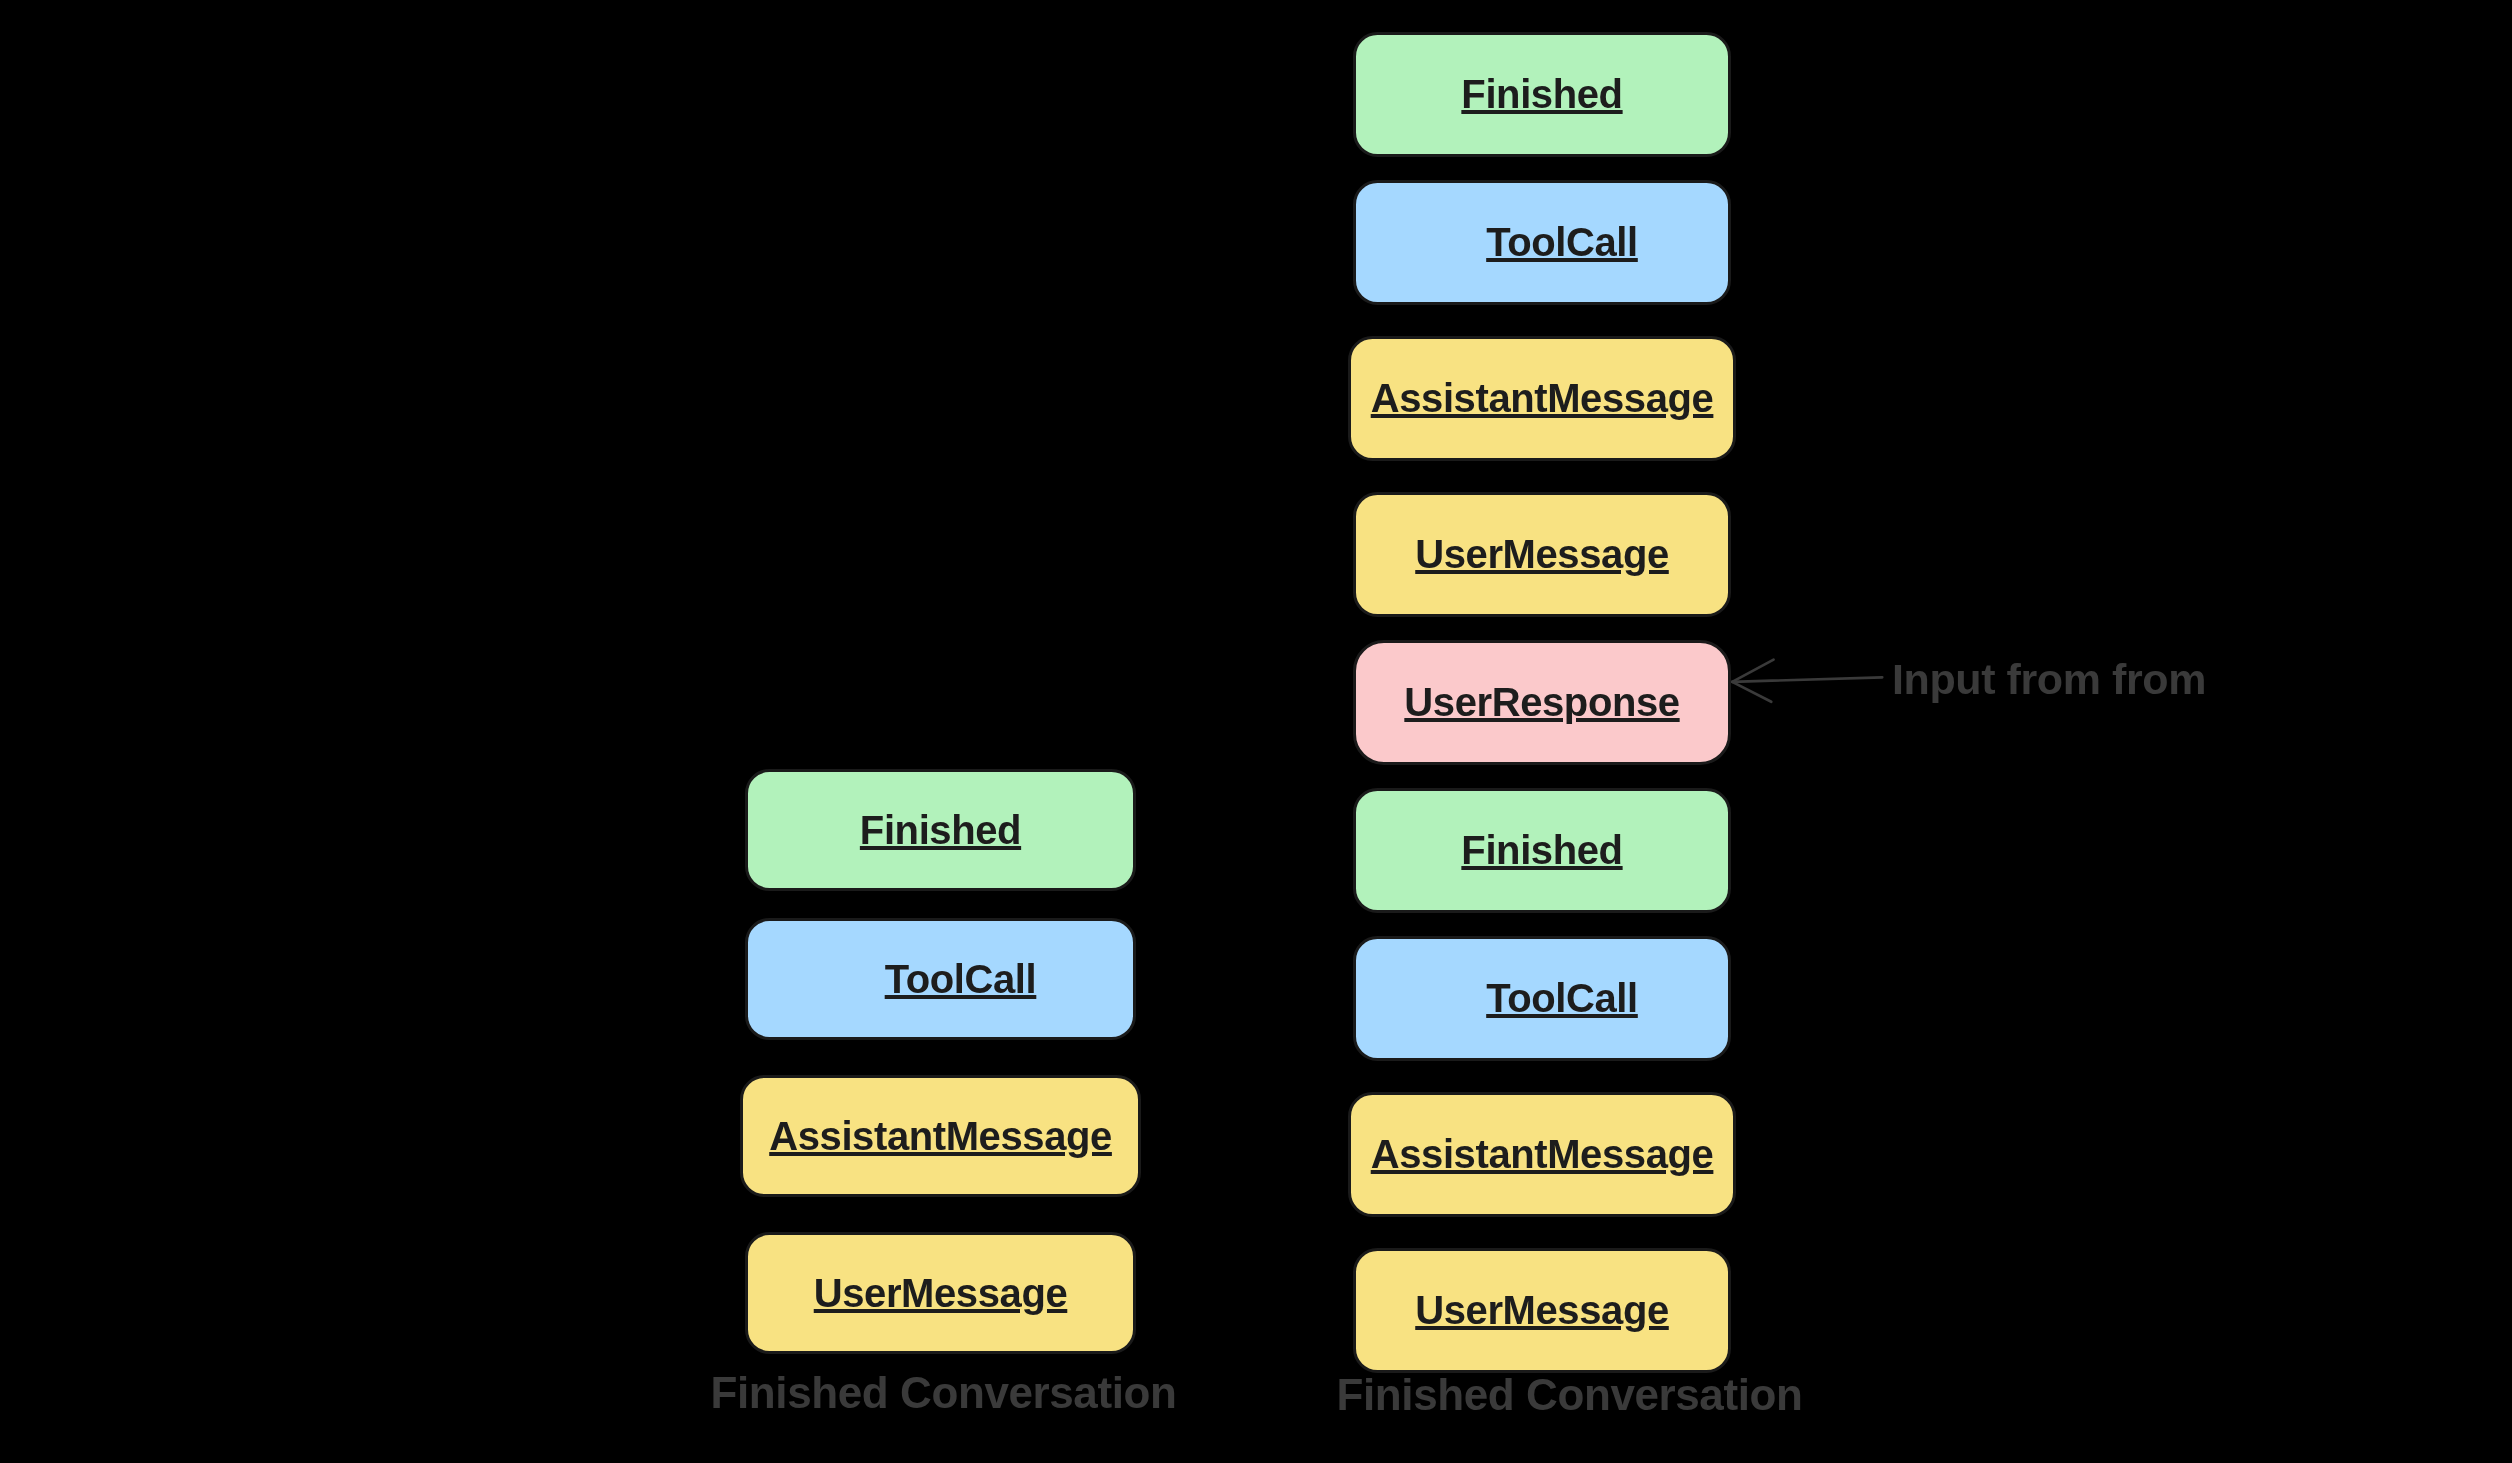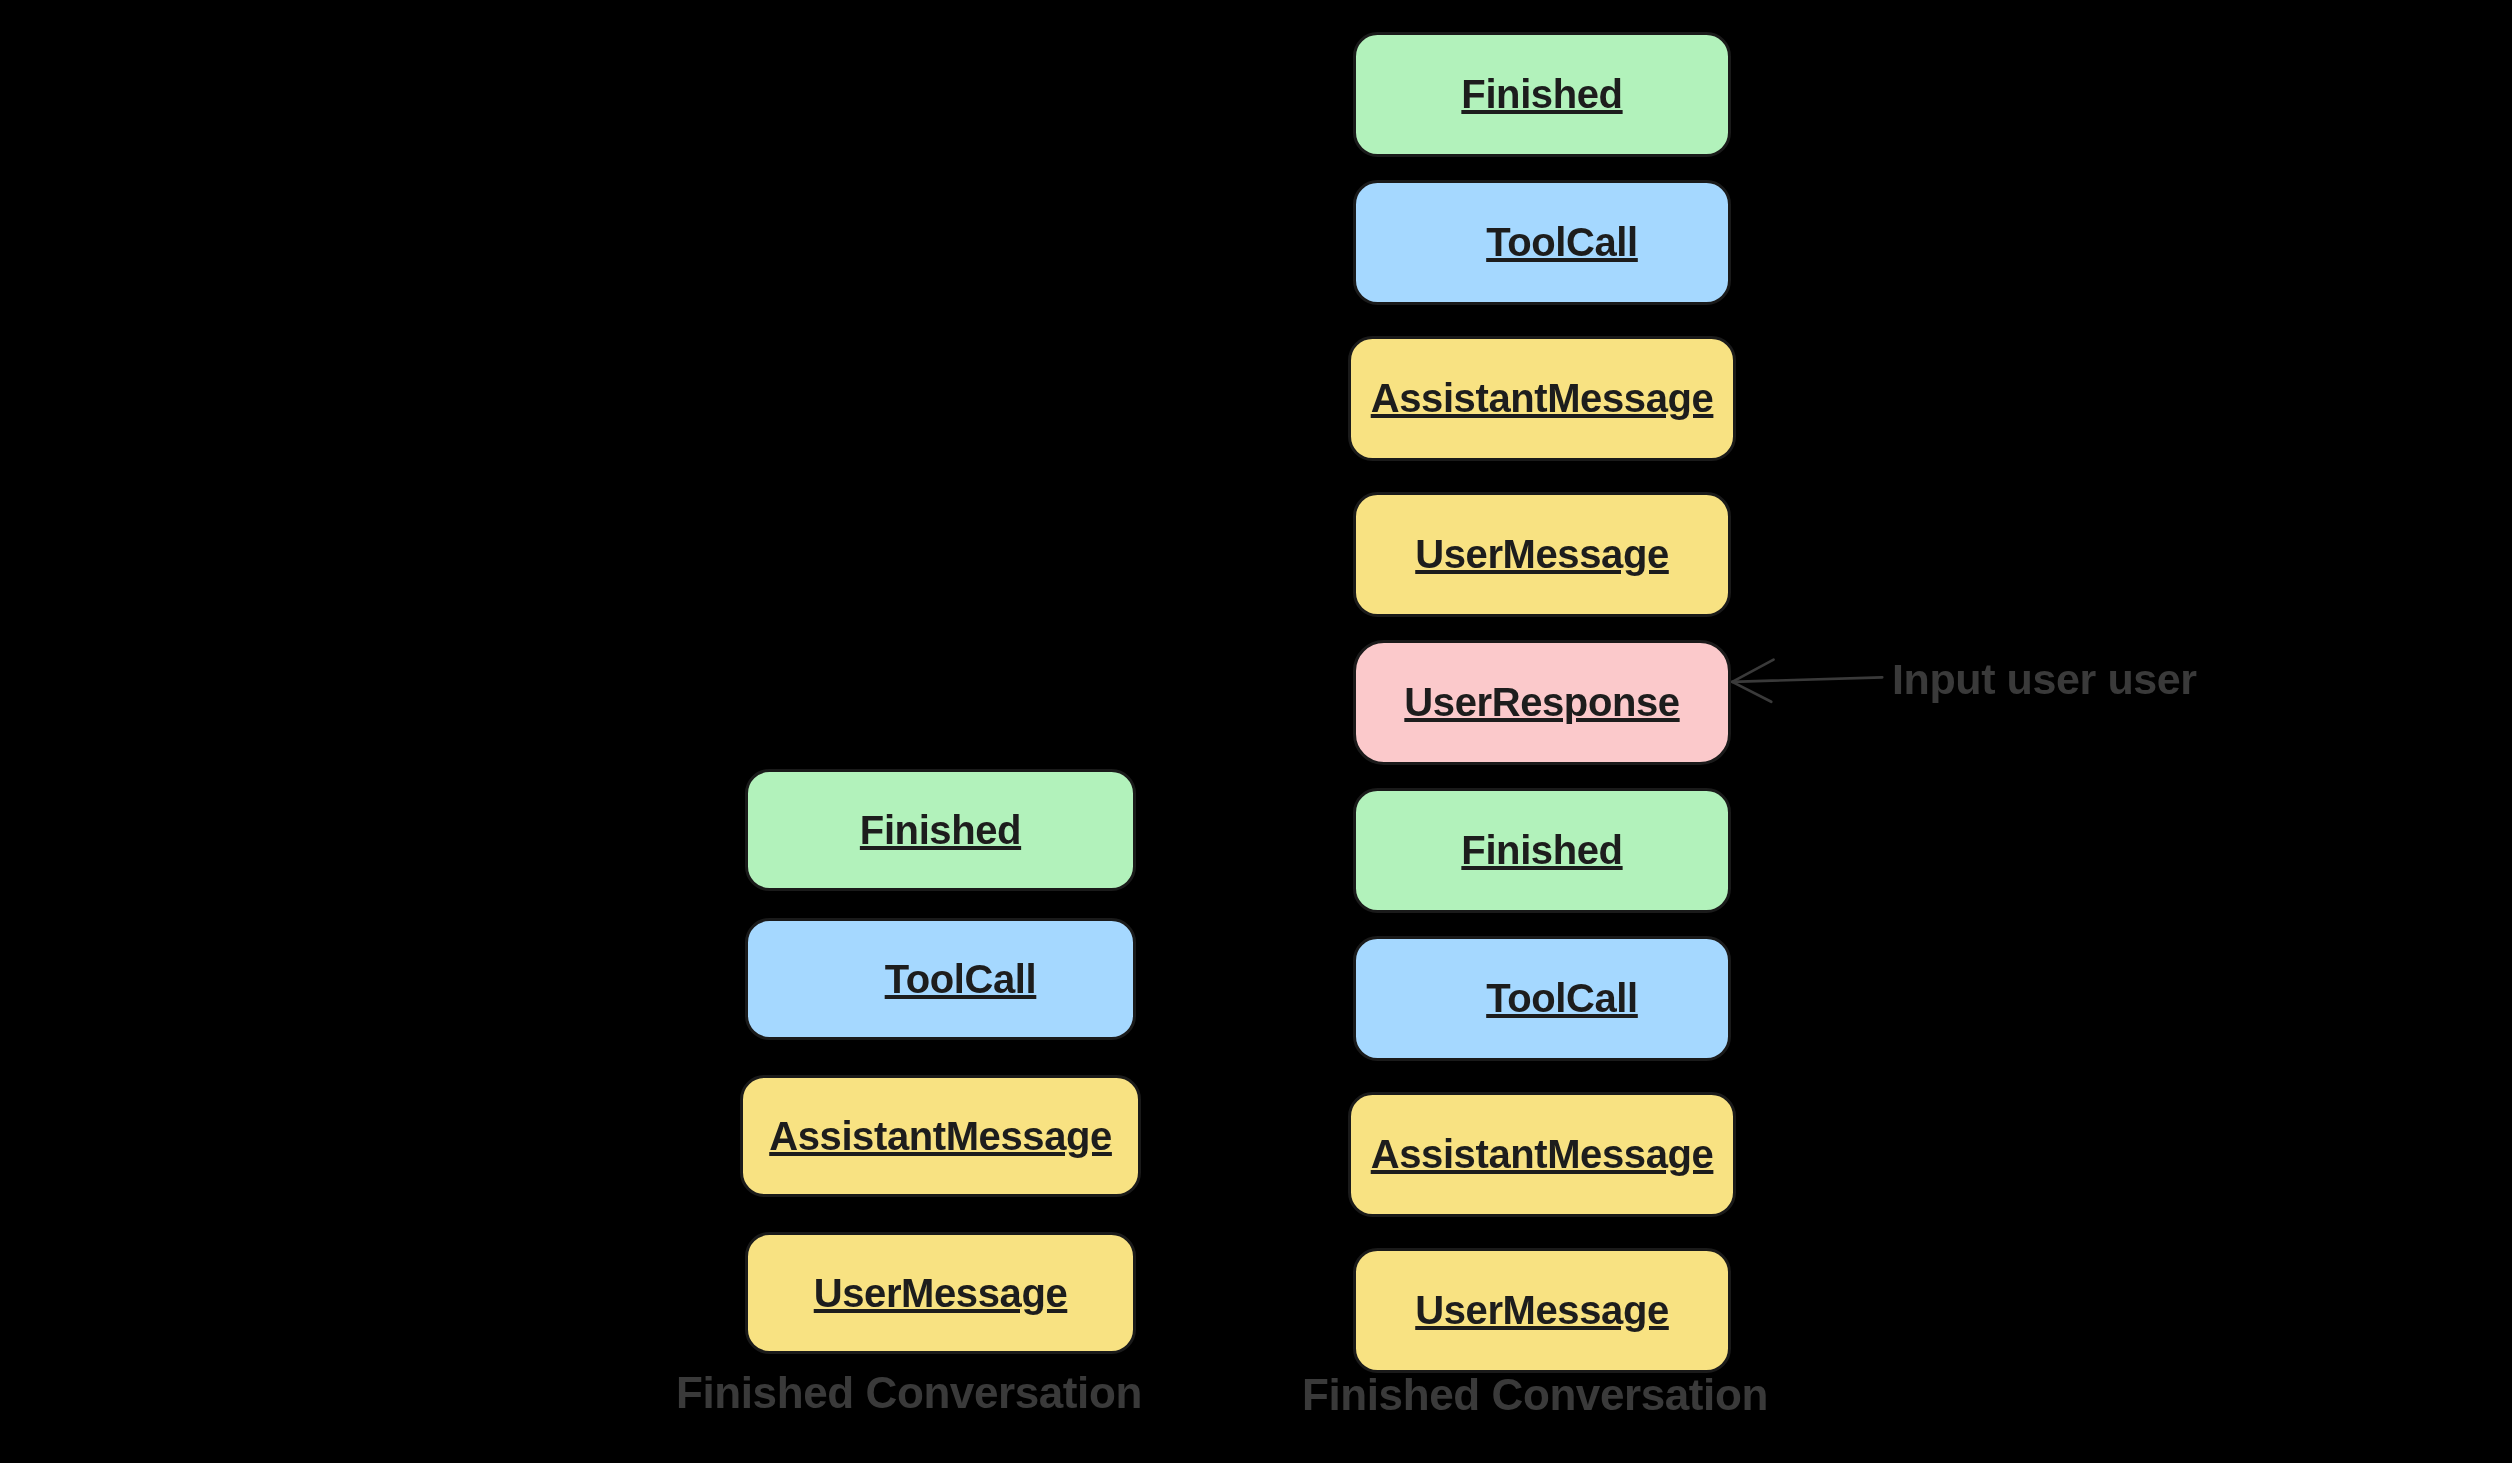--- a/index.html
+++ b/index.html
@@ -57,21 +57,21 @@
     margin-left: -5.3px;
   }
   .stack-right .block:nth-child(5) { border-radius: 31px; }
   [data-color="green"]  { background: var(--c-green); }
   [data-color="blue"]   { background: var(--c-blue); padding-left: 40px; }
   [data-color="yellow"] { background: var(--c-yellow); margin-top: 8px; }
   [data-color="pink"]   { background: var(--c-pink); }
   .stack-label {
     position: absolute;
     width: 535px;
-    text-align: left;
+    text-align: center;
     font-size: 44px;
     font-weight: 600;
     color: #3a3a3a;
     letter-spacing: -0.4px;
     white-space: nowrap;
   }
   .stack-label.left  { left: 676px;  top: 1368px; }
   .stack-label.right { left: 1302px; top: 1370px; }
   .annotation-arrow {
     position: absolute;
@@ -116,16 +116,16 @@
   </section>
 
   <div class="stack-label left">Finished Conversation</div>
   <div class="stack-label right">Finished Conversation</div>
 
   <svg class="annotation-arrow" viewBox="0 0 230 95" fill="none" xmlns="http://www.w3.org/2000/svg">
     <path d="M 212 42 L 16 48" stroke="#3a3a3a" stroke-width="3.5" stroke-linecap="round"></path>
     <path d="M 16 48 L 70 19" stroke="#3a3a3a" stroke-width="3.5" stroke-linecap="round"></path>
     <path d="M 16 48 L 67 74" stroke="#3a3a3a" stroke-width="3.5" stroke-linecap="round"></path>
   </svg>
-  <div class="annotation-text">Input user user</div>
+  <div class="annotation-text">Input from from</div>
 
 </div>
 
 
 </body></html>

